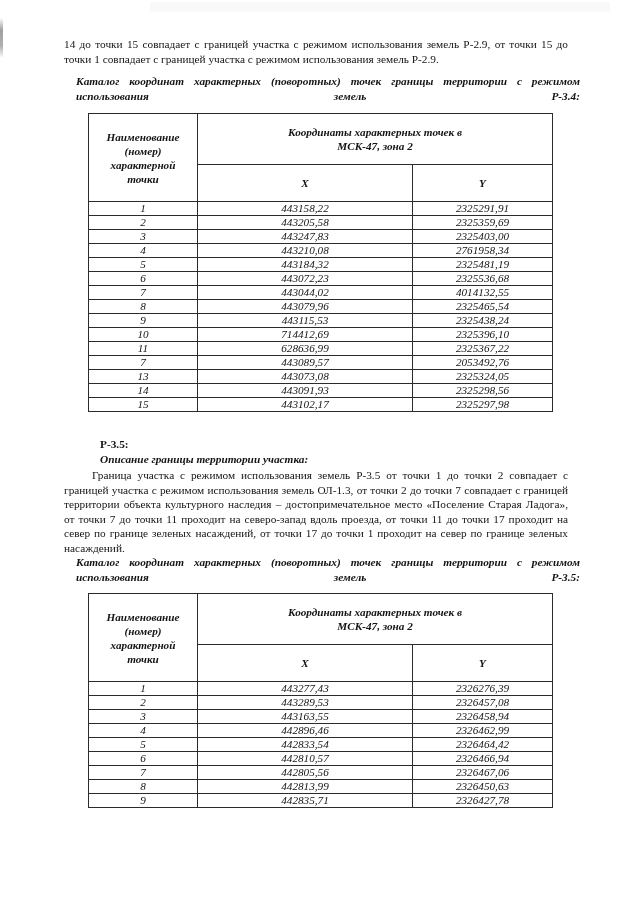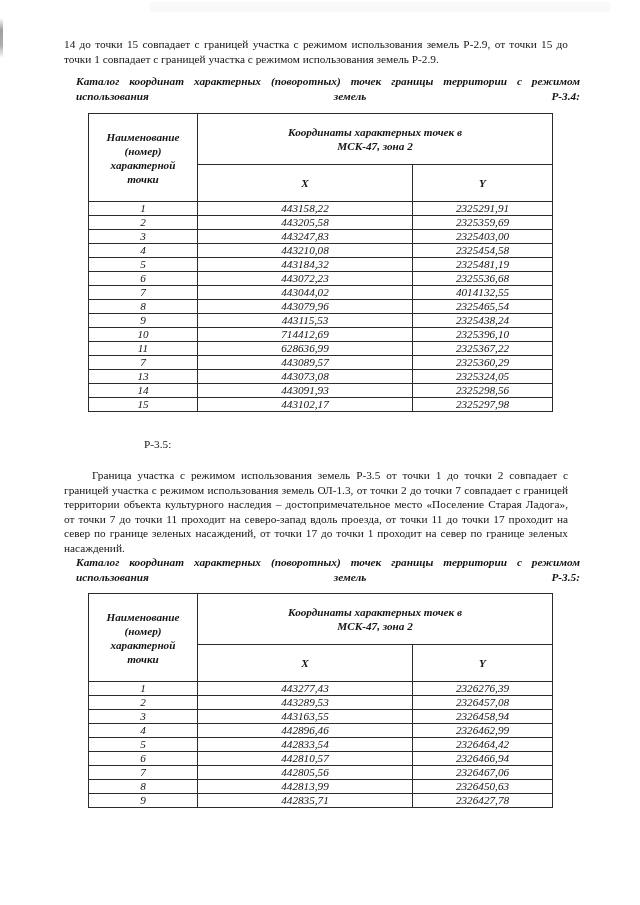--- a/index.html
+++ b/index.html
@@ -70,23 +70,22 @@
     content: "";
     display: inline-block;
     width: 100%;
     height: 0;
   }
 
   .sec-label {
     position: absolute;
     left: 100px;
     font-size: 11.3px;
-    font-weight: normal;
+    font-weight: bold;
     line-height: 14px;
-    margin-left: 44px;
   }
   .sec-sub {
     position: absolute;
     left: 100px;
     font-size: 11.3px;
     font-weight: bold;
     font-style: italic;
     line-height: 14px;
   }
 
@@ -172,21 +171,21 @@
           <td class="val">2325359,69</td>
         </tr>
         <tr>
           <td class="num">3</td>
           <td class="val">443247,83</td>
           <td class="val">2325403,00</td>
         </tr>
         <tr>
           <td class="num">4</td>
           <td class="val">443210,08</td>
-          <td class="val">2325454,58</td>
+          <td class="val">2761958,34</td>
         </tr>
         <tr>
           <td class="num">5</td>
           <td class="val">443184,32</td>
           <td class="val">2325481,19</td>
         </tr>
         <tr>
           <td class="num">6</td>
           <td class="val">443072,23</td>
           <td class="val">2325536,68</td>
@@ -212,21 +211,21 @@
           <td class="val">2325396,10</td>
         </tr>
         <tr>
           <td class="num">11</td>
           <td class="val">628636,99</td>
           <td class="val">2325367,22</td>
         </tr>
         <tr>
           <td class="num">7</td>
           <td class="val">443089,57</td>
-          <td class="val">2325360,29</td>
+          <td class="val">2053492,76</td>
         </tr>
         <tr>
           <td class="num">13</td>
           <td class="val">443073,08</td>
           <td class="val">2325324,05</td>
         </tr>
         <tr>
           <td class="num">14</td>
           <td class="val">443091,93</td>
           <td class="val">2325298,56</td>
@@ -234,20 +233,21 @@
         <tr>
           <td class="num">15</td>
           <td class="val">443102,17</td>
           <td class="val">2325297,98</td>
         </tr>
       </tbody>
   </table>
 
   <div class="sec-label" style="top:437px;">Р-3.5:</div>
 
+  <div class="sec-sub" style="top:452px;">Описание границы территории участка:</div>
 
   <div class="body-text indent" style="top:468px;">Граница участка с режимом использования земель Р-3.5 от точки 1 до точки 2 совпадает с границей участка с режимом использования земель ОЛ-1.3, от точки 2 до точки 7 совпадает с границей территории объекта культурного наследия – достопримечательное место «Поселение Старая Ладога», от точки 7 до точки 11 проходит на северо-запад вдоль проезда, от точки 11 до точки 17 проходит на север по границе зеленых насаждений, от точки 17 до точки 1 проходит на север по границе зеленых насаждений.</div>
 
   <div class="cat-title" style="top:555px;">Каталог координат характерных (поворотных) точек границы территории с режимом использования земель Р-3.5:</div>
 
   <table class="coord" id="table-p35" style="top:593px;">
     <colgroup>
       <col class="col-name">
         <col class="col-x">
         <col class="col-y">

